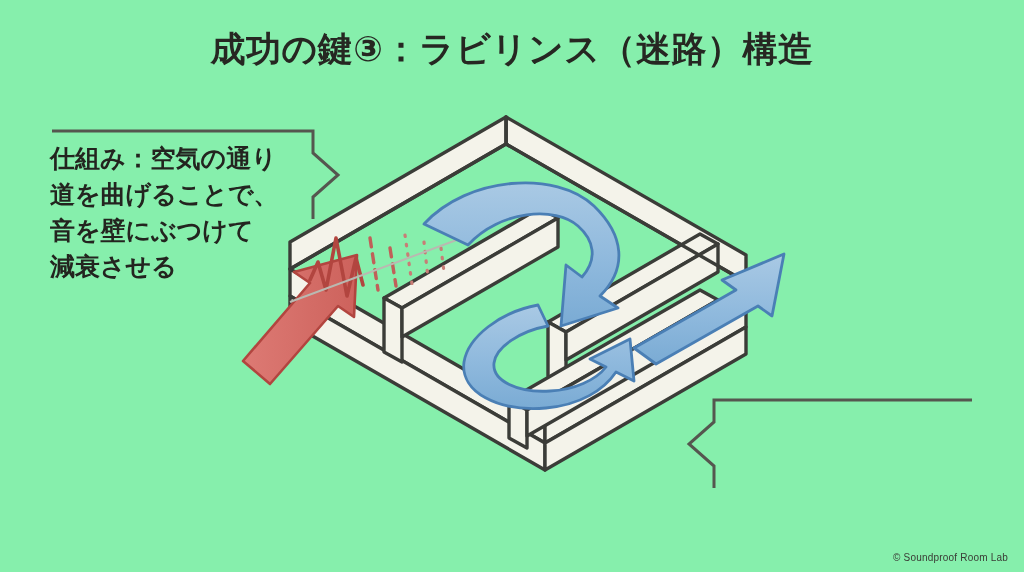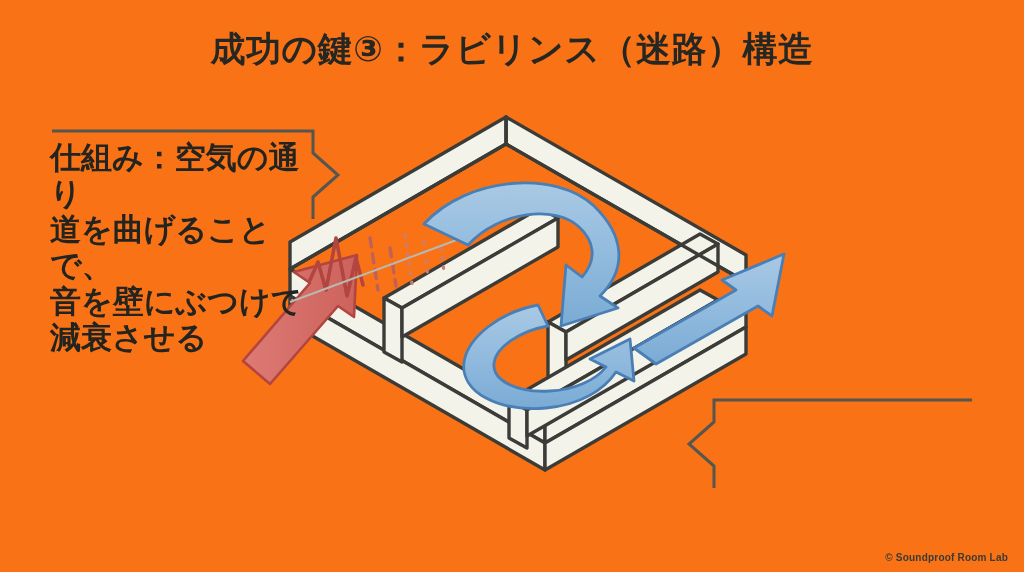--- a/index.html
+++ b/index.html
@@ -11,42 +11,42 @@
     height: 572px;
     overflow: hidden;
     background: #f4f3ea;
     font-family: "Liberation Sans", "DejaVu Sans", sans-serif;
     color: #23241f;
   }
   #slide {
     position: relative;
     width: 1024px;
     height: 572px;
-    background: #f97316;
+    background: #86efac;
   }
   #page-title {
     position: absolute;
     left: 0;
     top: 26px;
     width: 1024px;
     text-align: center;
     font-size: 35px;
     font-weight: bold;
     letter-spacing: 0.5px;
     color: #262722;
     white-space: nowrap;
   }
   #diagram-svg {
     position: absolute;
     left: 0;
     top: 0;
   }
   .callout-text {
     position: absolute;
-    font-size: 31px;
+    font-size: 25px;
     font-weight: bold;
     line-height: 36px;
     color: #23241f;
     white-space: pre-line;
     letter-spacing: 0px;
   }
   #callout-left-text {
     left: 50px;
     top: 140px;
     width: 268px;
@@ -54,21 +54,21 @@
   #callout-right-text {
     left: 724px;
     top: 416px;
     width: 252px;
   }
   #footer-credit {
     position: absolute;
     right: 16px;
     bottom: 9px;
     font-size: 10px;
-    font-weight: bold;
+    font-weight: normal;
     color: #3a3b35;
     letter-spacing: 0.2px;
   }
 </style>
 </head>
 <body>
 
 <div id="slide">
 
   <div id="page-title">成功の鍵③：ラビリンス（迷路）構造</div>

